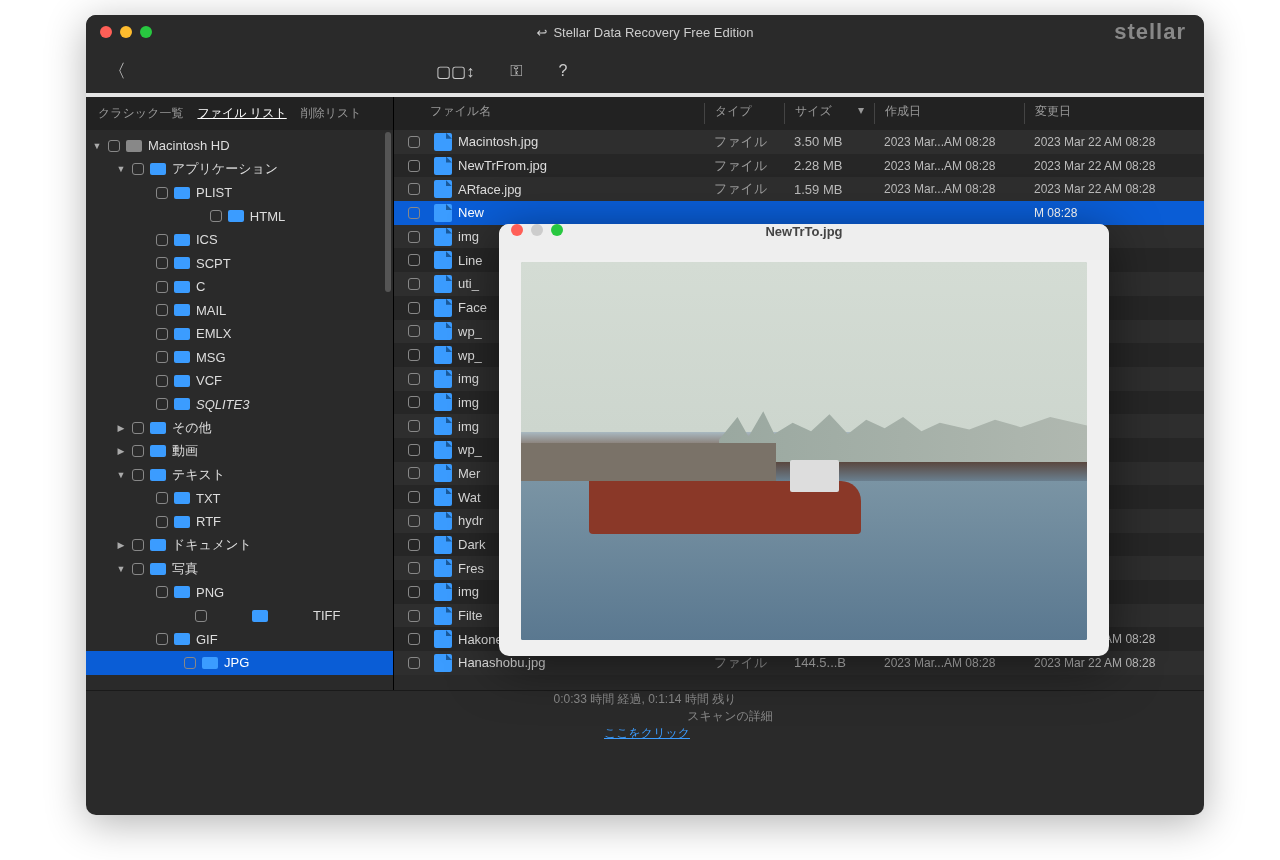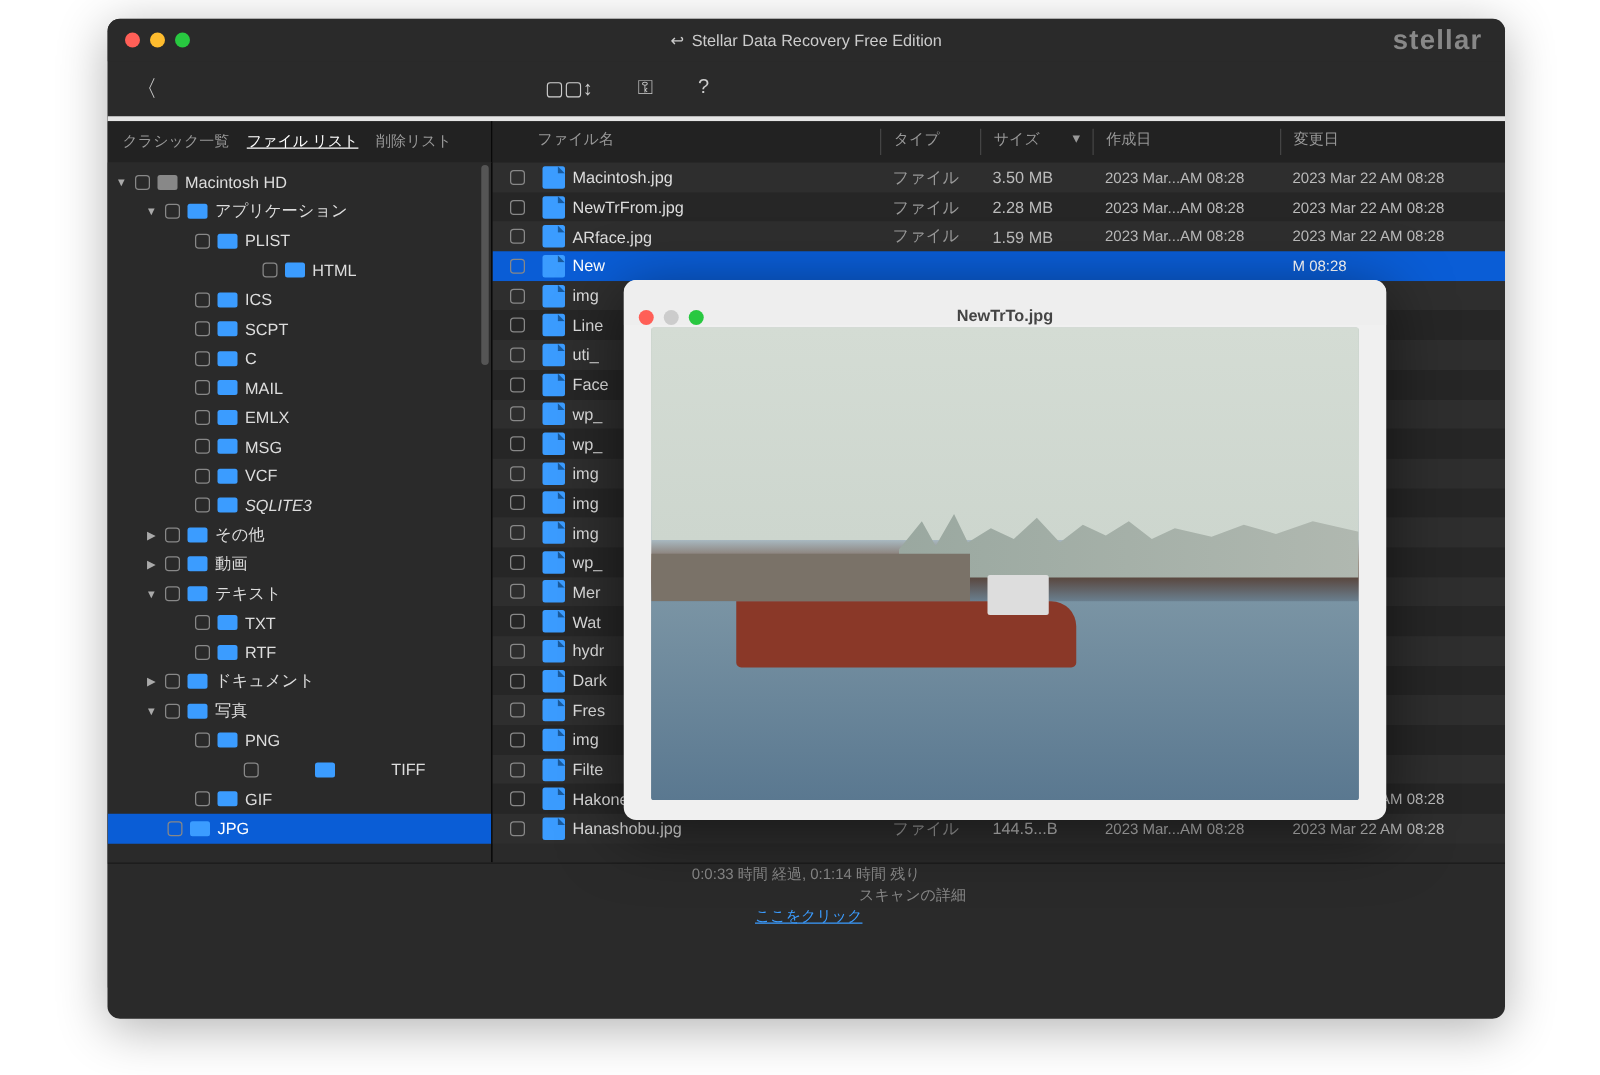--- a/index.html
+++ b/index.html
@@ -44,21 +44,21 @@
 .fr.sel .ftype,.fr.sel .fsize,.fr.sel .fcre,.fr.sel .fmod{color:#fff}
 .footer { height:100px; background:#2a2a2a; display:flex; align-items:center; padding:0 18px; font-size:12px; color:#888; position:relative; border-top:1px solid #1a1a1a;flex-direction:column; }
 .flink{color:#3b9cff;text-decoration:underline;margin-left:4px}
 .prog-wrap{position:absolute;left:50%;transform:translateX(-50%);display:flex;align-items:center;gap:14px}
 .ring{width:72px;height:72px;border-radius:50%;background:conic-gradient(#ffb000 0 31%, #555 31% 100%);display:flex;align-items:center;justify-content:center;position:relative}
 .ring:before{content:"";position:absolute;width:56px;height:56px;background:#2a2a2a;border-radius:50%}
 .ring span{position:relative;color:#ccc;font-size:16px}
 .pbtn{width:28px;height:28px;border-radius:50%;background:#444;color:#aaa;display:flex;align-items:center;justify-content:center;font-size:11px}
 
 .preview { position:absolute; left:499px; top:224px; width:610px; height:432px; background:#f0f0f0; border-radius:10px; box-shadow:0 10px 50px rgba(0,0,0,.5); overflow:hidden; }
-.pv-bar{height:36px;display:flex;align-items:flex-end;padding:0 12px;background:#eee;position:relative}
+.pv-bar{height:36px;display:flex;align-items:flex-start;padding:0 12px;background:#eee;position:relative}
 .pv-title{position:absolute;left:50%;transform:translateX(-50%);color:#444;font-size:13px;font-weight:600}
 .pv-img{position:absolute;left:22px;top:38px;right:22px;bottom:16px;background:linear-gradient(to bottom,#b8c5bd 0%,#c9d4cc 30%,#a8b8c0 45%,#7a6050 50%,#5a4840 53%,#6a8090 58%,#4a6a84 100%);border-radius:2px;overflow:hidden}
 .sky{position:absolute;top:0;left:0;right:0;height:45%;background:linear-gradient(to bottom,#d4dcd4 0%,#cdd6ce 100%)}
 .skyline{position:absolute;top:38%;left:35%;right:0;height:15%;background:linear-gradient(to right,#9aa8a0,#b0b8b0);clip-path:polygon(0 60%,5% 20%,8% 55%,12% 10%,15% 50%,20% 30%,25% 45%,30% 15%,35% 50%,40% 25%,45% 40%,50% 20%,55% 45%,60% 30%,68% 42%,75% 25%,82% 38%,90% 20%,100% 35%,100% 100%,0 100%)}
 .water{position:absolute;bottom:0;left:0;right:0;height:42%;background:linear-gradient(to bottom,#7a94a4 0%,#5a7890 100%)}
 .ship{position:absolute;bottom:28%;left:12%;width:48%;height:14%;background:#8a3828;border-radius:0 20px 4px 4px}
 .ship:before{content:"";position:absolute;top:-40%;right:8%;width:18%;height:60%;background:#ddd;border-radius:2px}
 .dock{position:absolute;top:48%;left:0;width:45%;height:10%;background:#7a7268}
 </style>
 </head>
@@ -233,21 +233,21 @@
             <span class="chk"></span>
             <span class="fold"></span>
             <span>TIFF</span>
           </div>
           <div class="tn" style="padding-left: 54px;">
             <span class="arrow"></span>
             <span class="chk"></span>
             <span class="fold"></span>
             <span>GIF</span>
           </div>
-          <div class="tn sel" style="padding-left: 32px;">
+          <div class="tn sel" style="padding-left: 82px;">
             <span class="arrow"></span>
             <span class="chk"></span>
             <span class="fold"></span>
             <span>JPG</span>
           </div>
         </div>
       <div class="sb-scroll"></div>
     </div>
     <div class="filelist" id="flist">
         <div class="fr">

